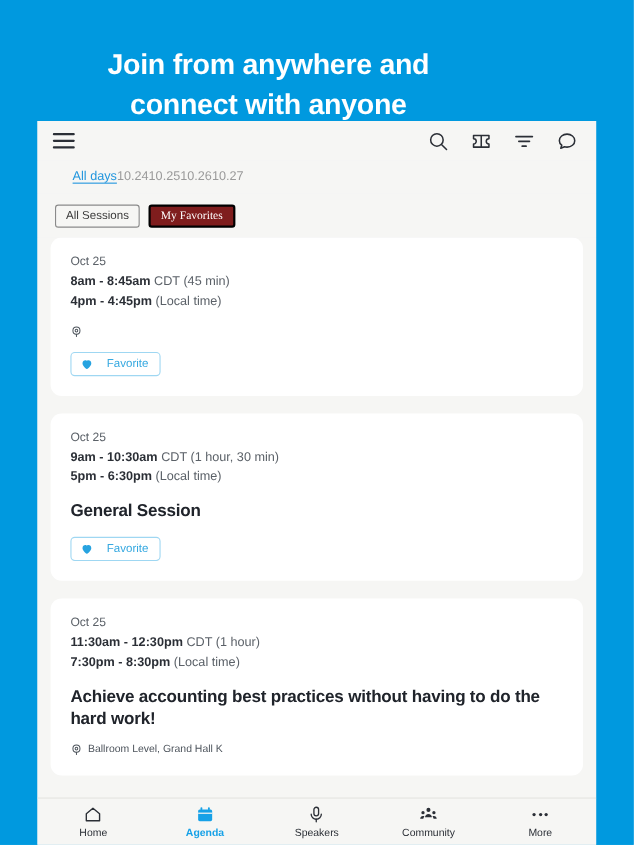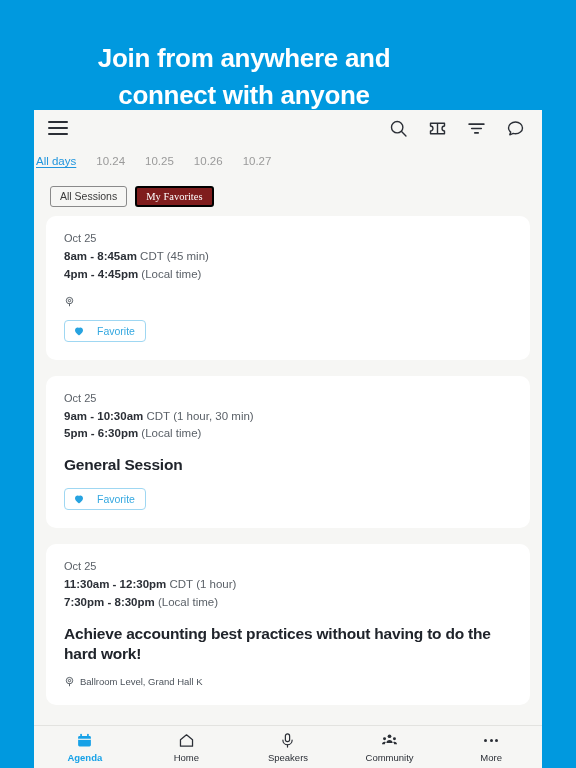--- a/index.html
+++ b/index.html
@@ -41,22 +41,21 @@
   .hamburger i { display: block; height: 2px; background: #2B2F36; border-radius: 1px; }
   .appbar-spacer { flex: 1; }
   .appbar-icons { display: flex; align-items: center; gap: 18px; }
   .ic { width: 21px; height: 21px; display: block; }
   .ic svg { width: 100%; height: 100%; display: block; }
   
   .daytabs {
     flex: 0 0 30px;
     display: flex;
     align-items: center;
-    gap: 20px;
-    padding: 0 2px;
+    padding: 0 32px;
     background: #F6F6F4;
     font-size: 11.5px;
   }
   .daytab { color: #9A9A9A; cursor: pointer; white-space: nowrap; }
   .daytab.active { color: #2196DE; text-decoration: underline; text-underline-offset: 2px; }
   
   .chips {
     flex: 0 0 40px;
     display: flex;
     align-items: center;
@@ -286,38 +285,38 @@
           </svg>
         </span>
         <span>Ballroom Level, Grand Hall K</span>
       </div>
 
     </div>
 
   </div>
 
   <div class="bottomnav">
+    <div class="navitem">
+      <span class="navicon">
+        <svg viewBox="0 0 24 24" fill="none" stroke="currentColor" stroke-width="1.8" stroke-linejoin="round">
+          <path d="M3.5 11L12 4l8.5 7v9h-17z"></path>
+        </svg>
+      </span>
+      <span class="navlabel">Home</span>
+    </div>
     <div class="navitem active">
       <span class="navicon">
         <svg viewBox="0 0 24 24" fill="currentColor">
           <rect x="3" y="5.5" width="18" height="15" rx="2"></rect>
           <rect x="3" y="9.5" width="18" height="1.6" fill="#F6F6F4"></rect>
           <rect x="6" y="2.5" width="2.4" height="4" rx="1.2"></rect>
           <rect x="15.6" y="2.5" width="2.4" height="4" rx="1.2"></rect>
         </svg>
       </span>
       <span class="navlabel">Agenda</span>
-    </div>
-    <div class="navitem">
-      <span class="navicon">
-        <svg viewBox="0 0 24 24" fill="none" stroke="currentColor" stroke-width="1.8" stroke-linejoin="round">
-          <path d="M3.5 11L12 4l8.5 7v9h-17z"></path>
-        </svg>
-      </span>
-      <span class="navlabel">Home</span>
     </div>
     <div class="navitem">
       <span class="navicon">
         <svg viewBox="0 0 24 24" fill="none" stroke="currentColor" stroke-width="1.7" stroke-linecap="round">
           <rect x="9" y="2.6" width="6" height="11" rx="3"></rect>
           <path d="M5.5 11.5a6.5 6.5 0 0 0 13 0"></path>
           <line x1="12" y1="18" x2="12" y2="21.3"></line>
         </svg>
       </span>
       <span class="navlabel">Speakers</span>

